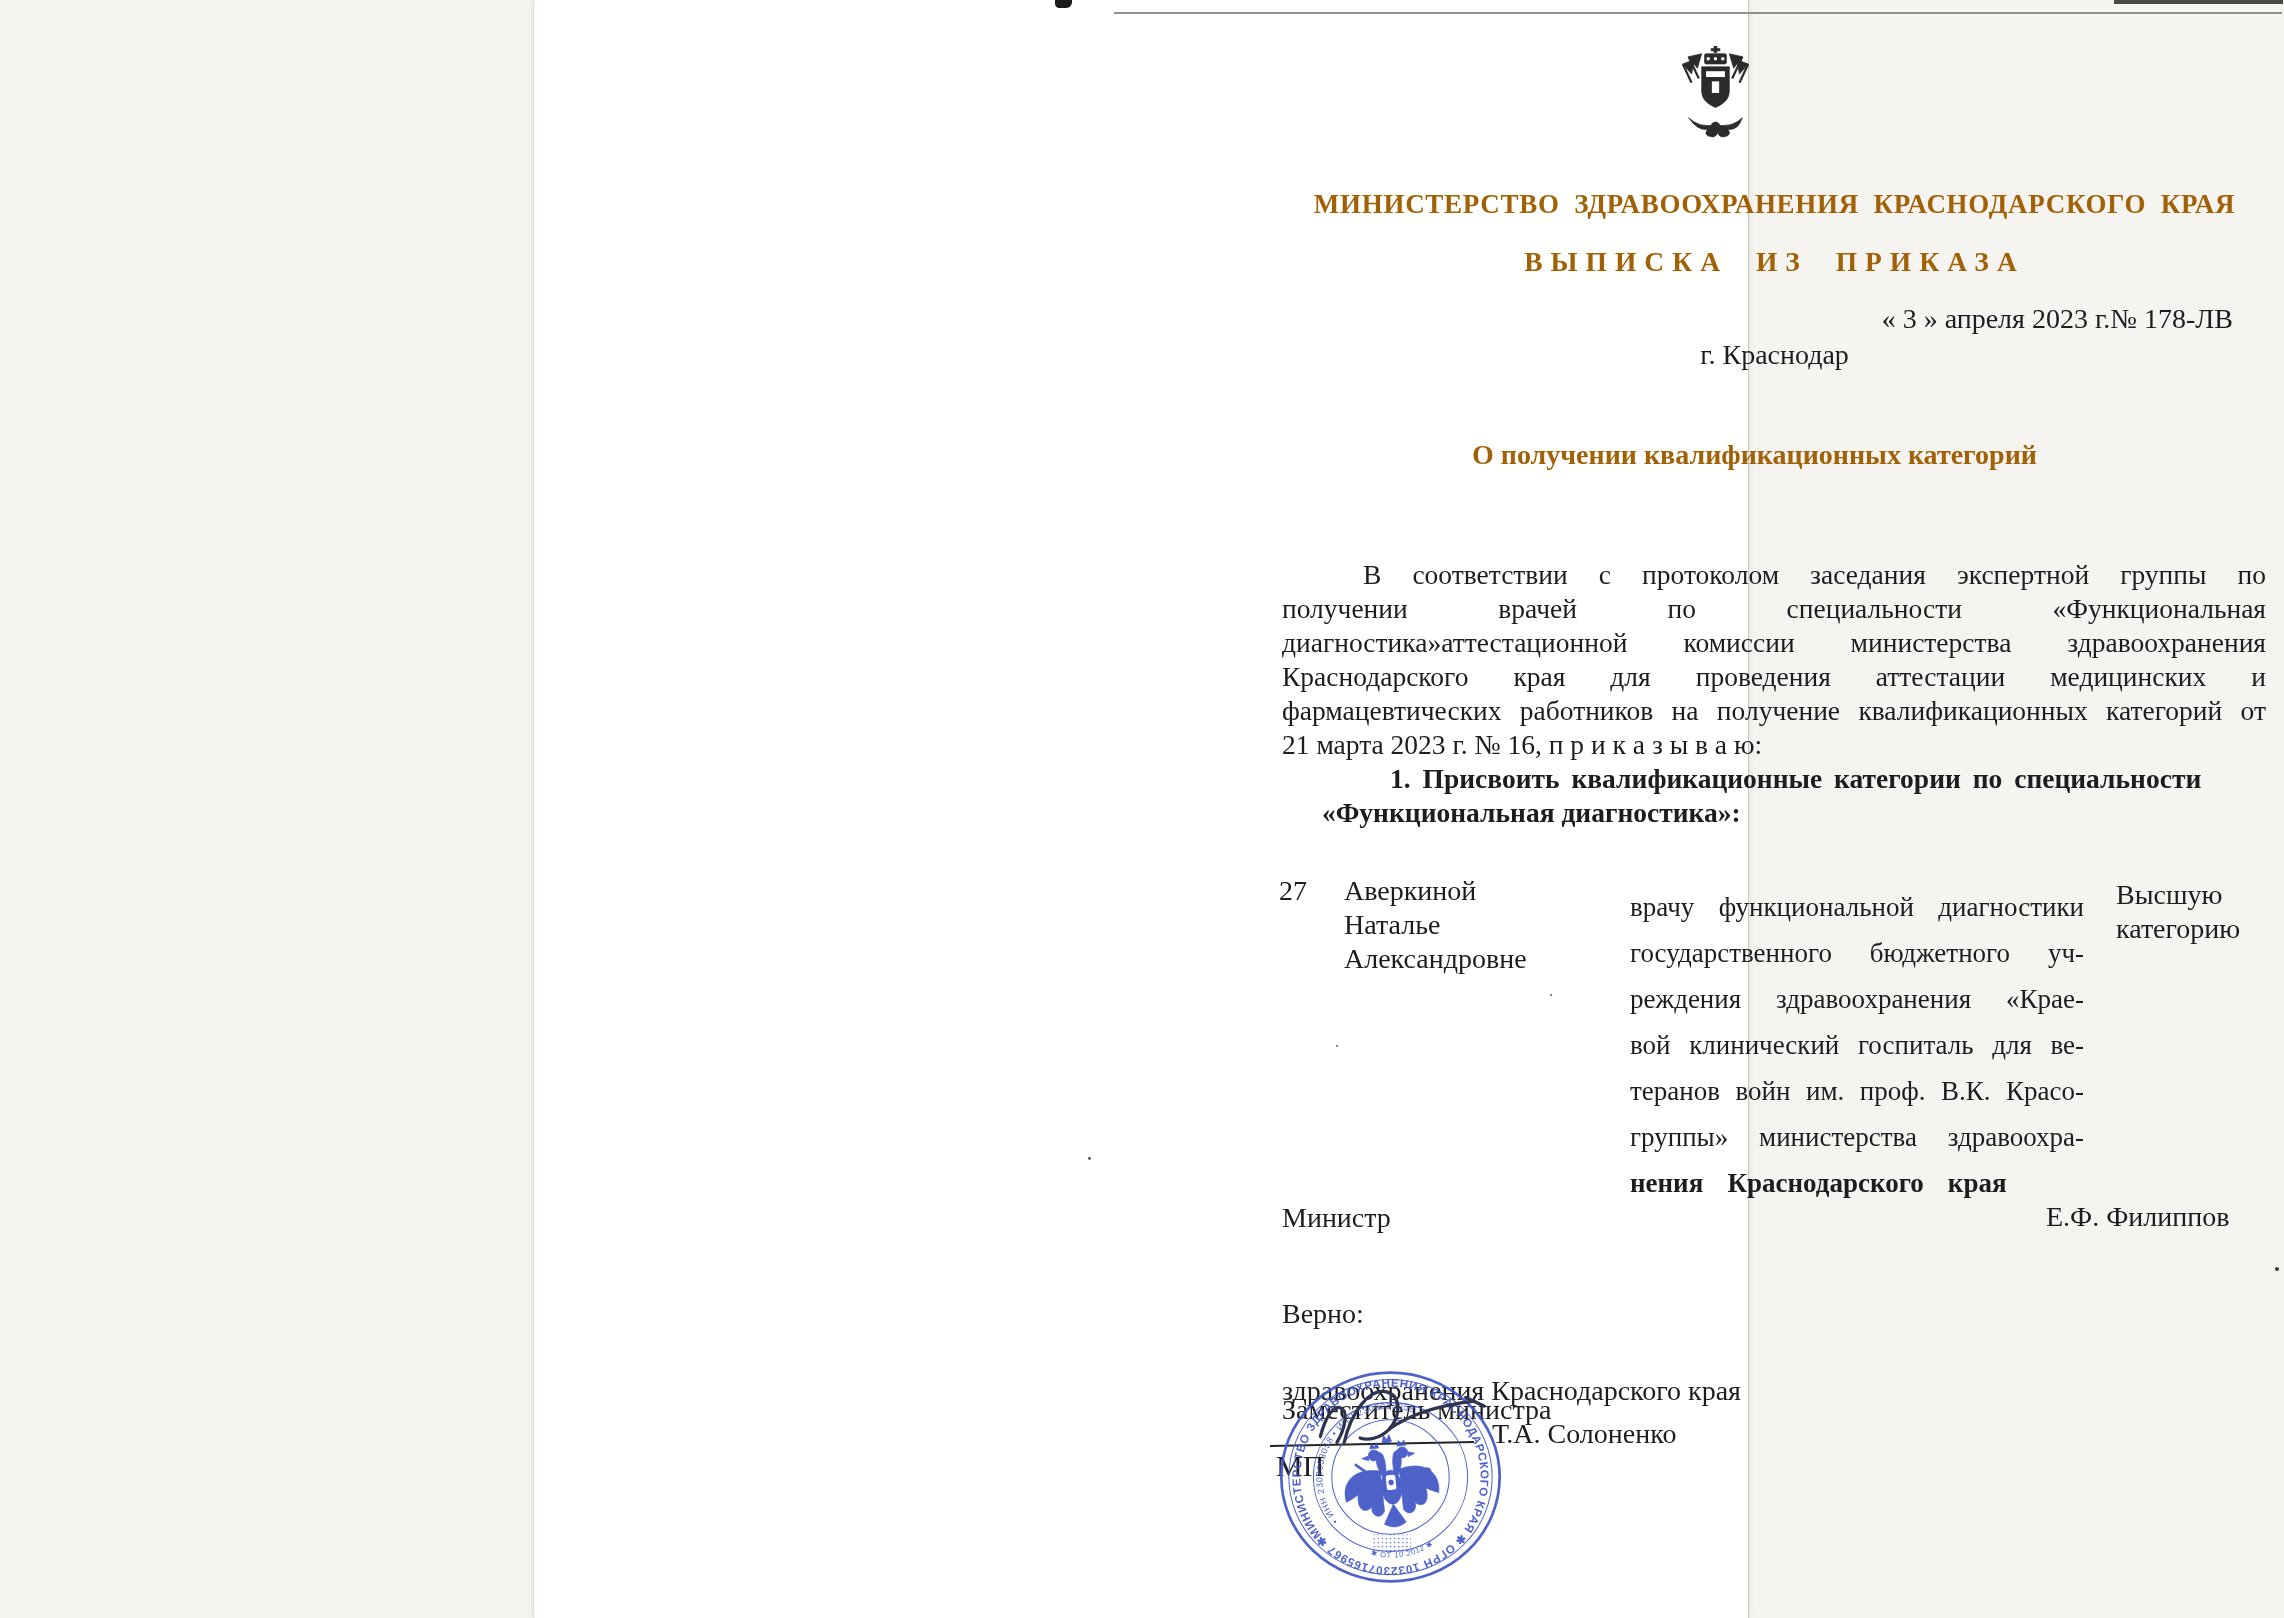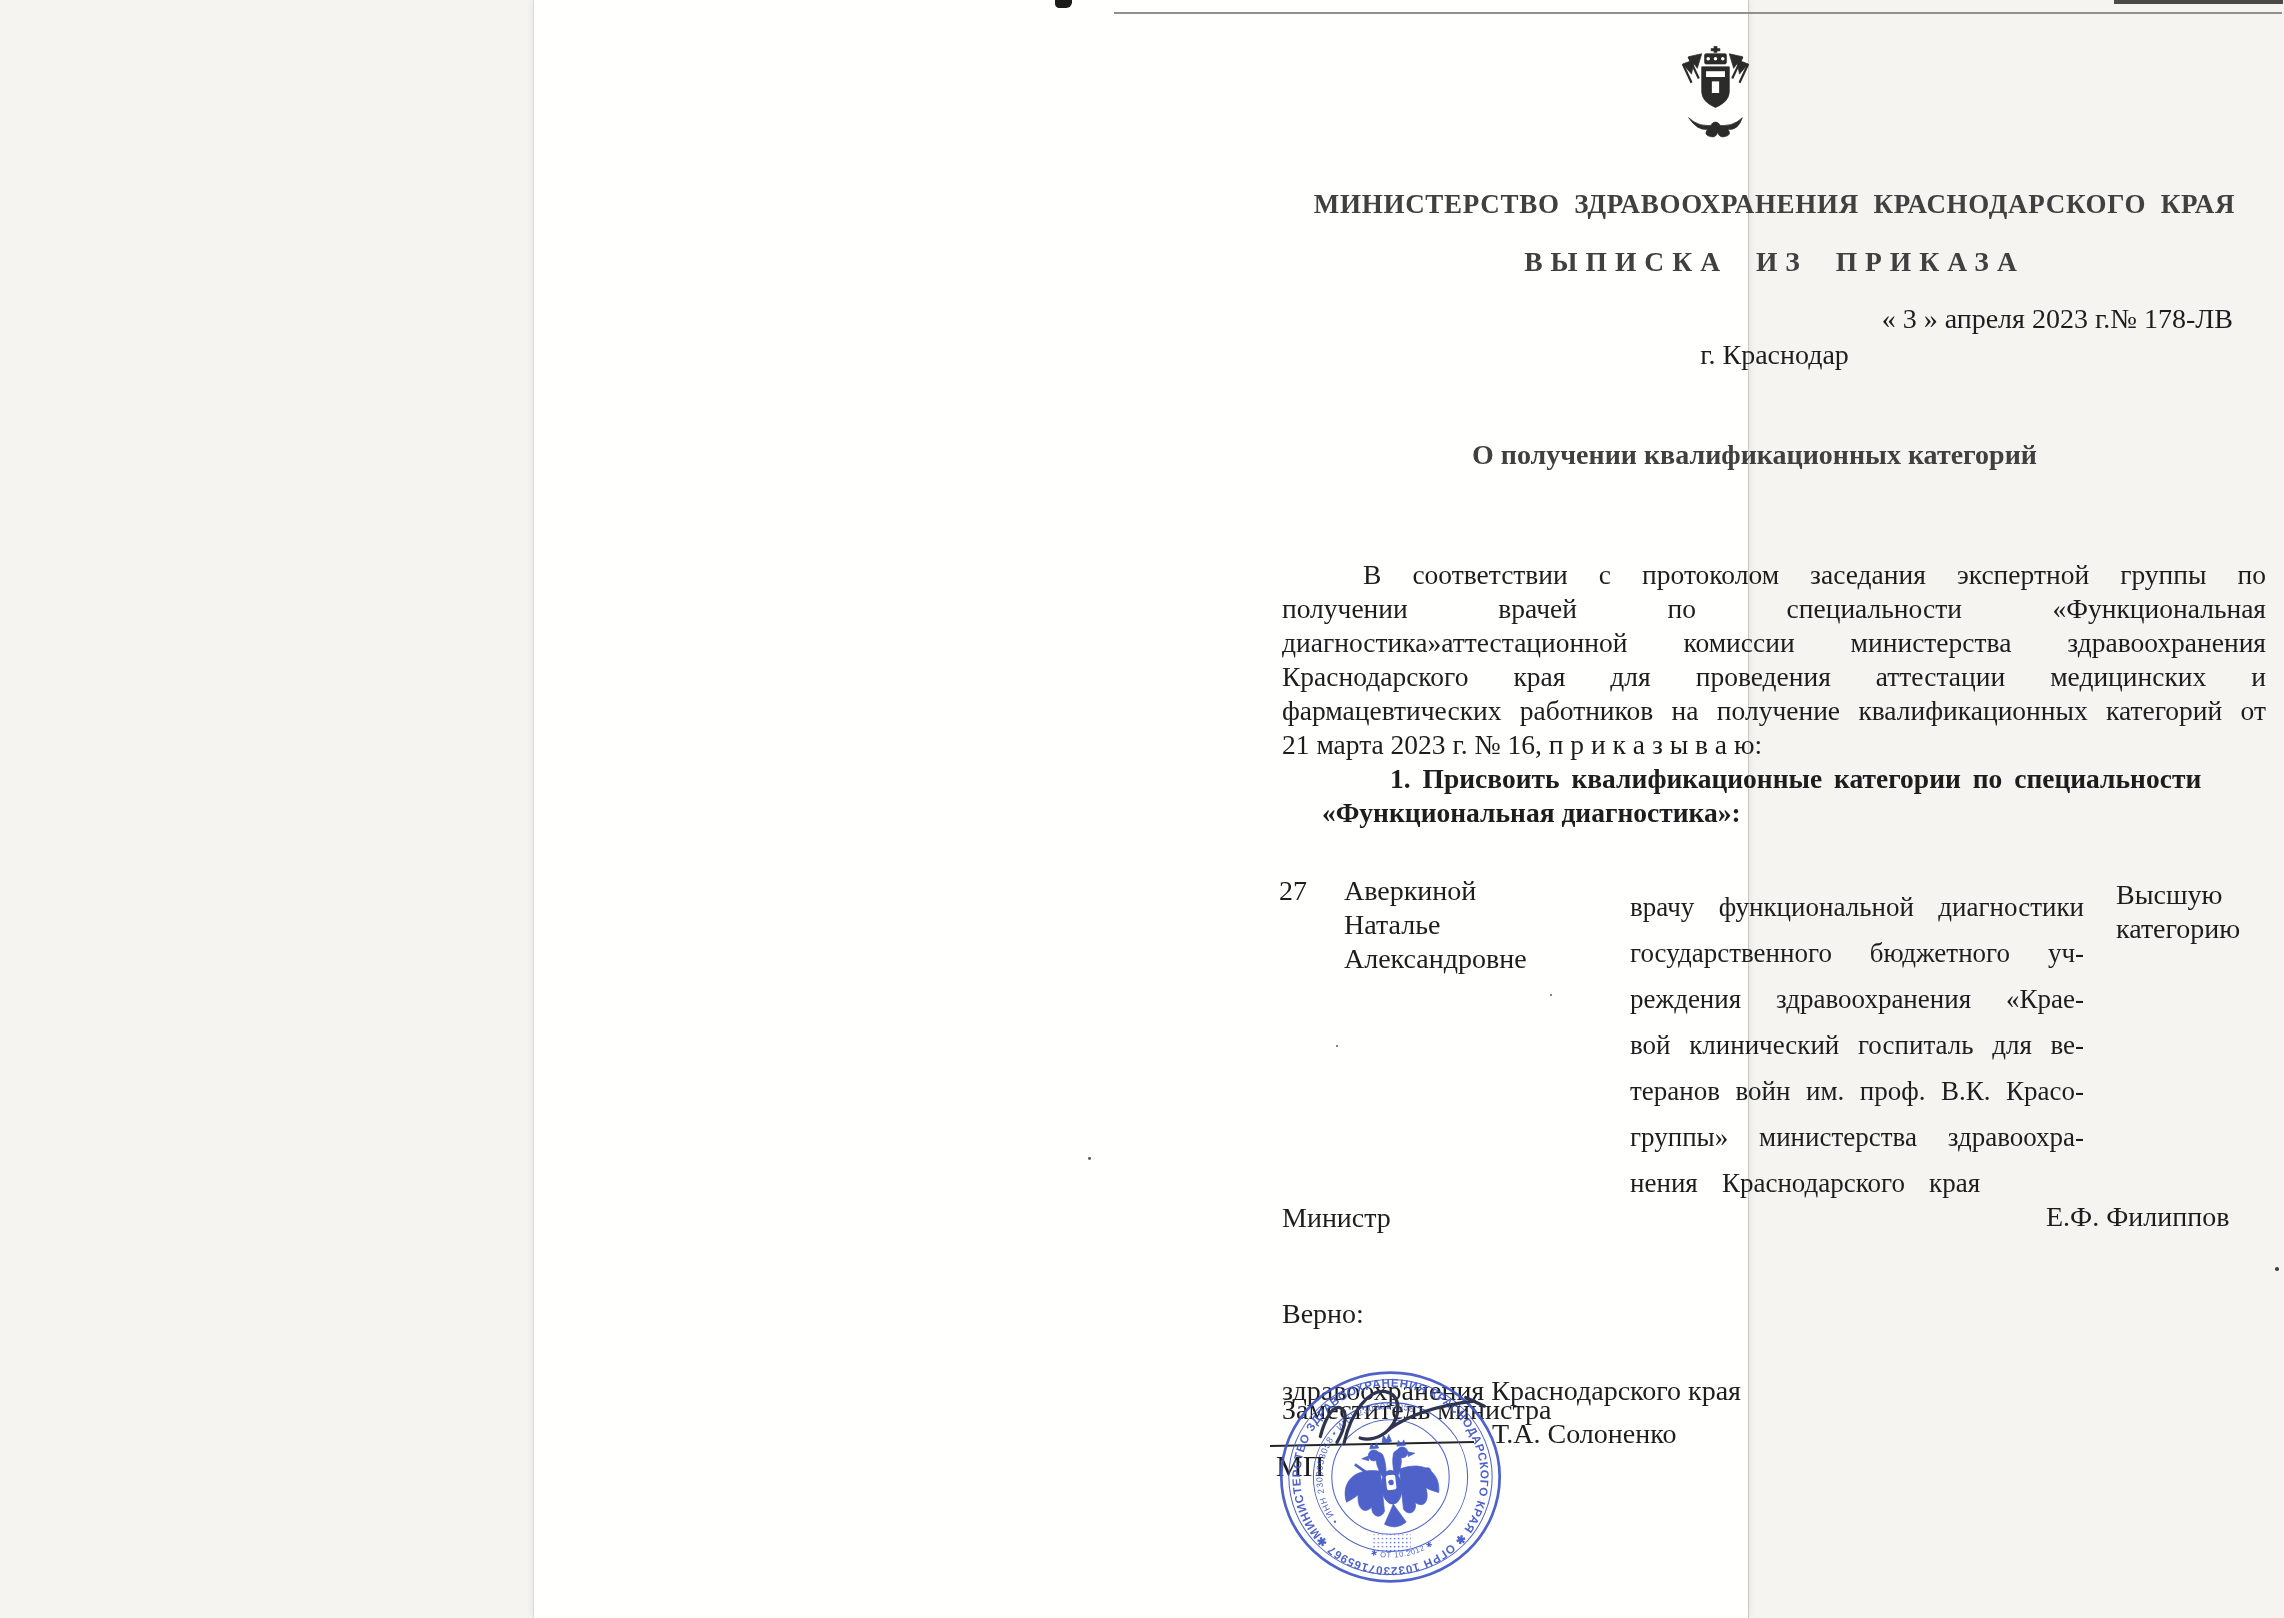--- a/index.html
+++ b/index.html
@@ -2,21 +2,21 @@
 <html style="font-size:11.6px"><head>
 <meta charset="utf-8">
 <style>
   html,body{margin:0;padding:0;background:#eceae6;}
   .stage{position:relative;width:2284px;height:1618px;background:#f5f4f1;overflow:hidden;
          font-family:"Liberation Serif","DejaVu Serif",serif;color:#1d1d1f;}
   .page{position:absolute;left:533px;top:0;width:1214px;height:1618px;background:#fffffe;
         border-left:0.7px solid #dcdcd6;border-right:0.7px solid #c8c8c2;box-shadow:0 0 7.2px rgba(0,0,0,.08);}
   .abs{position:absolute;}
   .txt{font-size:28px;line-height:34px;white-space:nowrap;}
-  .bold{font-weight:bold;color:#404040;}
+  .bold{font-weight:bold;color:#a16207;}
   .center{text-align:center;}
   .jline{font-size:27.5px;line-height:34px;text-align:justify;text-align-last:justify;white-space:normal;}
   .scan-rule{position:absolute;left:580px;top:12.3px;width:1168px;height:2.2px;background:#90908c;}
   .scan-smudge{position:absolute;left:1580px;top:0;width:169px;height:4.3px;background:#4a4a46;}
   .scan-blob{position:absolute;left:521px;top:0;width:17.4px;height:8px;background:#1b1b1b;border-radius:0 0 5.8px 4.3px;}
   .speck{position:absolute;background:#5a5a55;border-radius:50%;}
   .sig-line{position:absolute;left:736px;top:1443px;width:204px;height:2.2px;background:#242424;transform:rotate(-1.1deg);}
   
   .h-ministry{left:748px;top:187px;width:985px;font-size:27px;letter-spacing:0.7px;word-spacing:7.2px;}
   .h-vypiska{left:748px;top:245px;width:985px;font-size:27.5px;letter-spacing:8px;word-spacing:13px;}
@@ -113,21 +113,21 @@
       <div>Наталье</div>
       <div>Александровне</div>
     </div>
     <div class="abs row-desc">
       <div class="jline">врачу функциональной диагностики</div>
       <div class="jline">государственного бюджетного уч-</div>
       <div class="jline">реждения здравоохранения «Крае-</div>
       <div class="jline">вой клинический госпиталь для ве-</div>
       <div class="jline">теранов войн им. проф. В.К. Красо-</div>
       <div class="jline">группы» министерства здравоохра-</div>
-      <div class="jline lastline" style="text-align-last:left;">нения Краснодарского края</div>
+      <div class="jline lastline" style="text-align-last:left;font-weight:bold;">нения Краснодарского края</div>
     </div>
     <div class="abs txt row-cat">
       <div>Высшую</div>
       <div>категорию</div>
     </div>
 
     <div class="abs txt min-label">Министр</div>
     <div class="abs txt min-name">Е.Ф. Филиппов</div>
 
     <div class="abs txt verno">Верно:</div>

